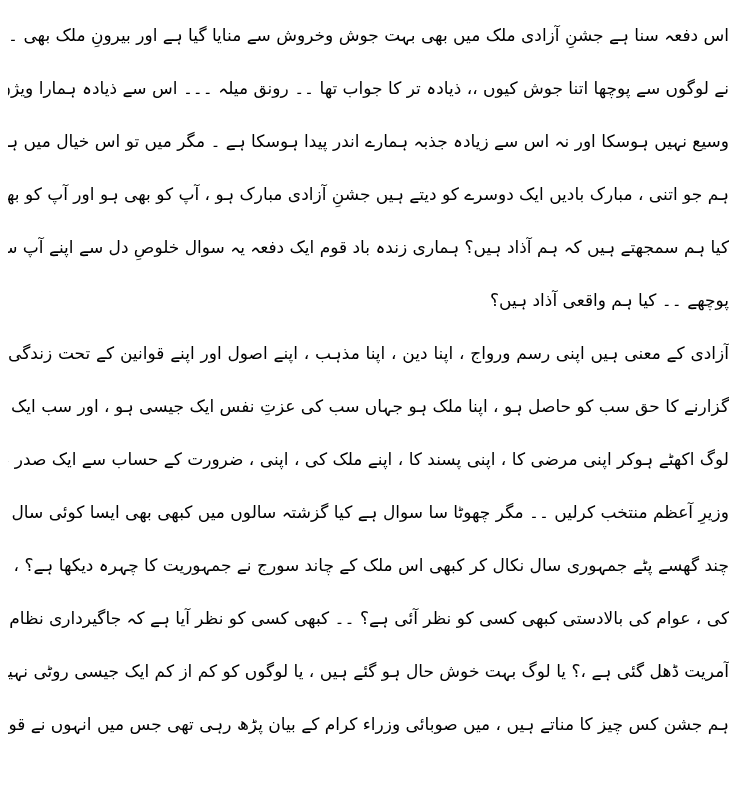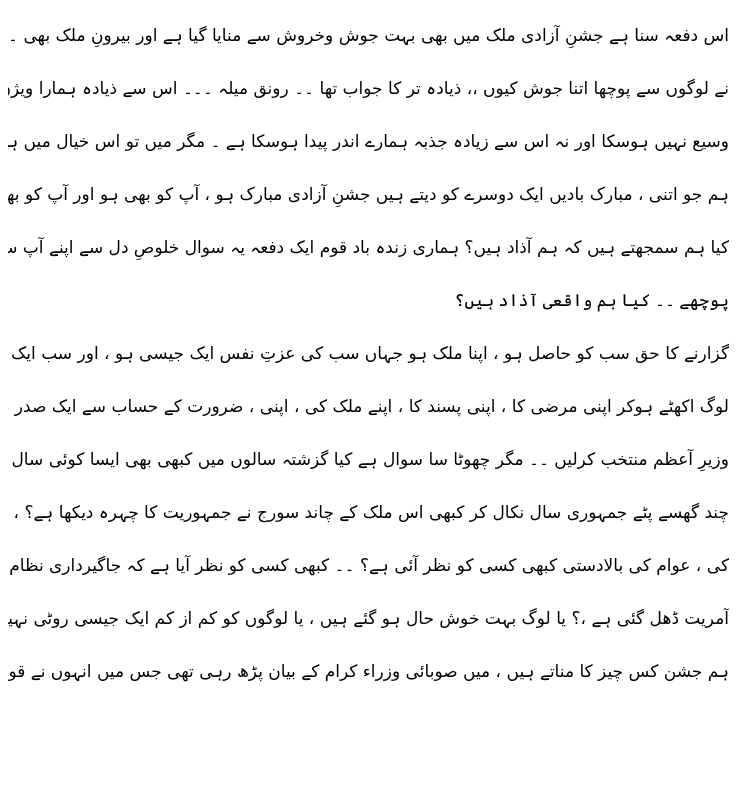--- a/index.html
+++ b/index.html
@@ -29,34 +29,34 @@
     white-space: nowrap;
     overflow: hidden;
     text-align: justify;
     text-align-last: justify;
     -moz-text-align-last: justify;
   }
   
   .line.para-end {
     text-align: left;
     text-align-last: right;
-    font-family: Liberation Serif, serif;
     -moz-text-align-last: right;
   }
 </style>
 </head>
 <body>
 
 <div class="page">
   <div class="line">اس دفعہ سنا ہے جشنِ آزادی ملک میں بھی بہت جوش وخروش سے منایا گیا ہے اور بیرونِ ملک بھی ۔ میں</div>
   <div class="line">نے لوگوں سے پوچھا اتنا جوش کیوں ،، ذیادہ تر کا جواب تھا ۔۔ رونق میلہ ۔۔۔ اس سے ذیادہ ہمارا ویژن</div>
   <div class="line">وسیع نہیں ہوسکا اور نہ اس سے زیادہ جذبہ ہمارے اندر پیدا ہوسکا ہے ۔ مگر میں تو اس خیال میں ہوں کہ</div>
   <div class="line">ہم جو اتنی ، مبارک بادیں ایک دوسرے کو دیتے ہیں جشنِ آزادی مبارک ہو ، آپ کو بھی ہو اور آپ کو بھی تو</div>
   <div class="line">کیا ہم سمجھتے ہیں کہ ہم آذاد ہیں؟ ہماری زندہ باد قوم ایک دفعہ یہ سوال خلوصِ دل سے اپنے آپ سے</div>
   <div class="line para-end">پوچھے ۔۔ کیا ہم واقعی آذاد ہیں؟</div>
+  <div class="line">آزادی کے معنی ہیں اپنی رسم ورواج ، اپنا دین ، اپنا مذہب ، اپنے اصول اور اپنے قوانین کے تحت زندگی</div>
   <div class="line">گزارنے کا حق سب کو حاصل ہو ، اپنا ملک ہو جہاں سب کی عزتِ نفس ایک جیسی ہو ، اور سب ایک جیسے</div>
   <div class="line">لوگ اکھٹے ہوکر اپنی مرضی کا ، اپنی پسند کا ، اپنے ملک کی ، اپنی ، ضرورت کے حساب سے ایک صدر ، ایک</div>
   <div class="line">وزیرِ آعظم منتخب کرلیں ۔۔ مگر چھوٹا سا سوال ہے کیا گزشتہ سالوں میں کبھی بھی ایسا کوئی سال آیا ہے؟</div>
   <div class="line">چند گھسے پٹے جمہوری سال نکال کر کبھی اس ملک کے چاند سورج نے جمہوریت کا چہرہ دیکھا ہے؟ ، لوگوں</div>
   <div class="line">کی ، عوام کی بالادستی کبھی کسی کو نظر آئی ہے؟ ۔۔ کبھی کسی کو نظر آیا ہے کہ جاگیرداری نظام ختم ہو گیا ہے ، یا</div>
   <div class="line">آمریت ڈھل گئی ہے ،؟ یا لوگ بہت خوش حال ہو گئے ہیں ، یا لوگوں کو کم از کم ایک جیسی روٹی نہیں نہ صحیح</div>
   <div class="line">ہم جشن کس چیز کا مناتے ہیں ، میں صوبائی وزراء کرام کے بیان پڑھ رہی تھی جس میں انہوں نے قوم کو</div>
 </div>
 
 </body></html>

